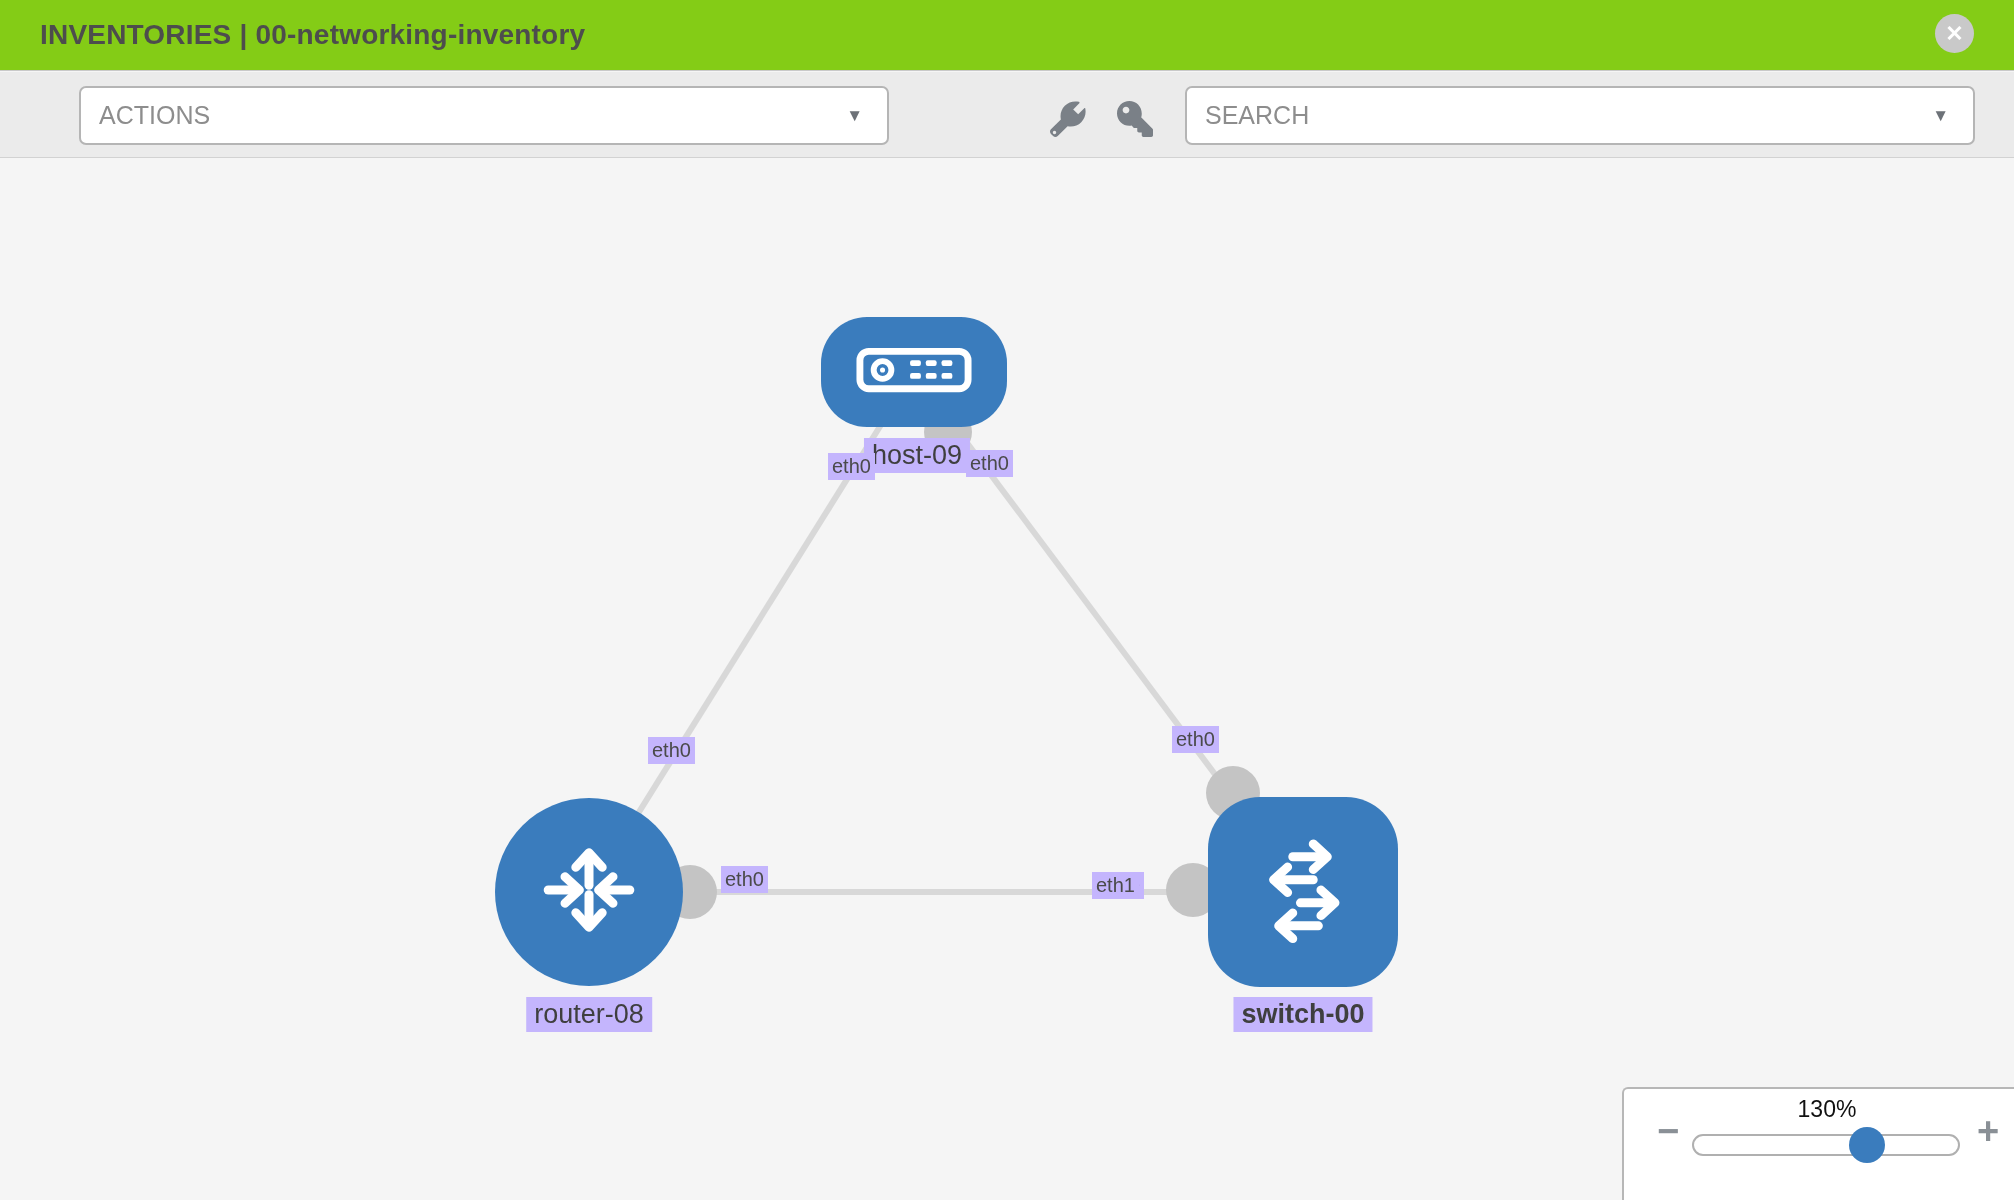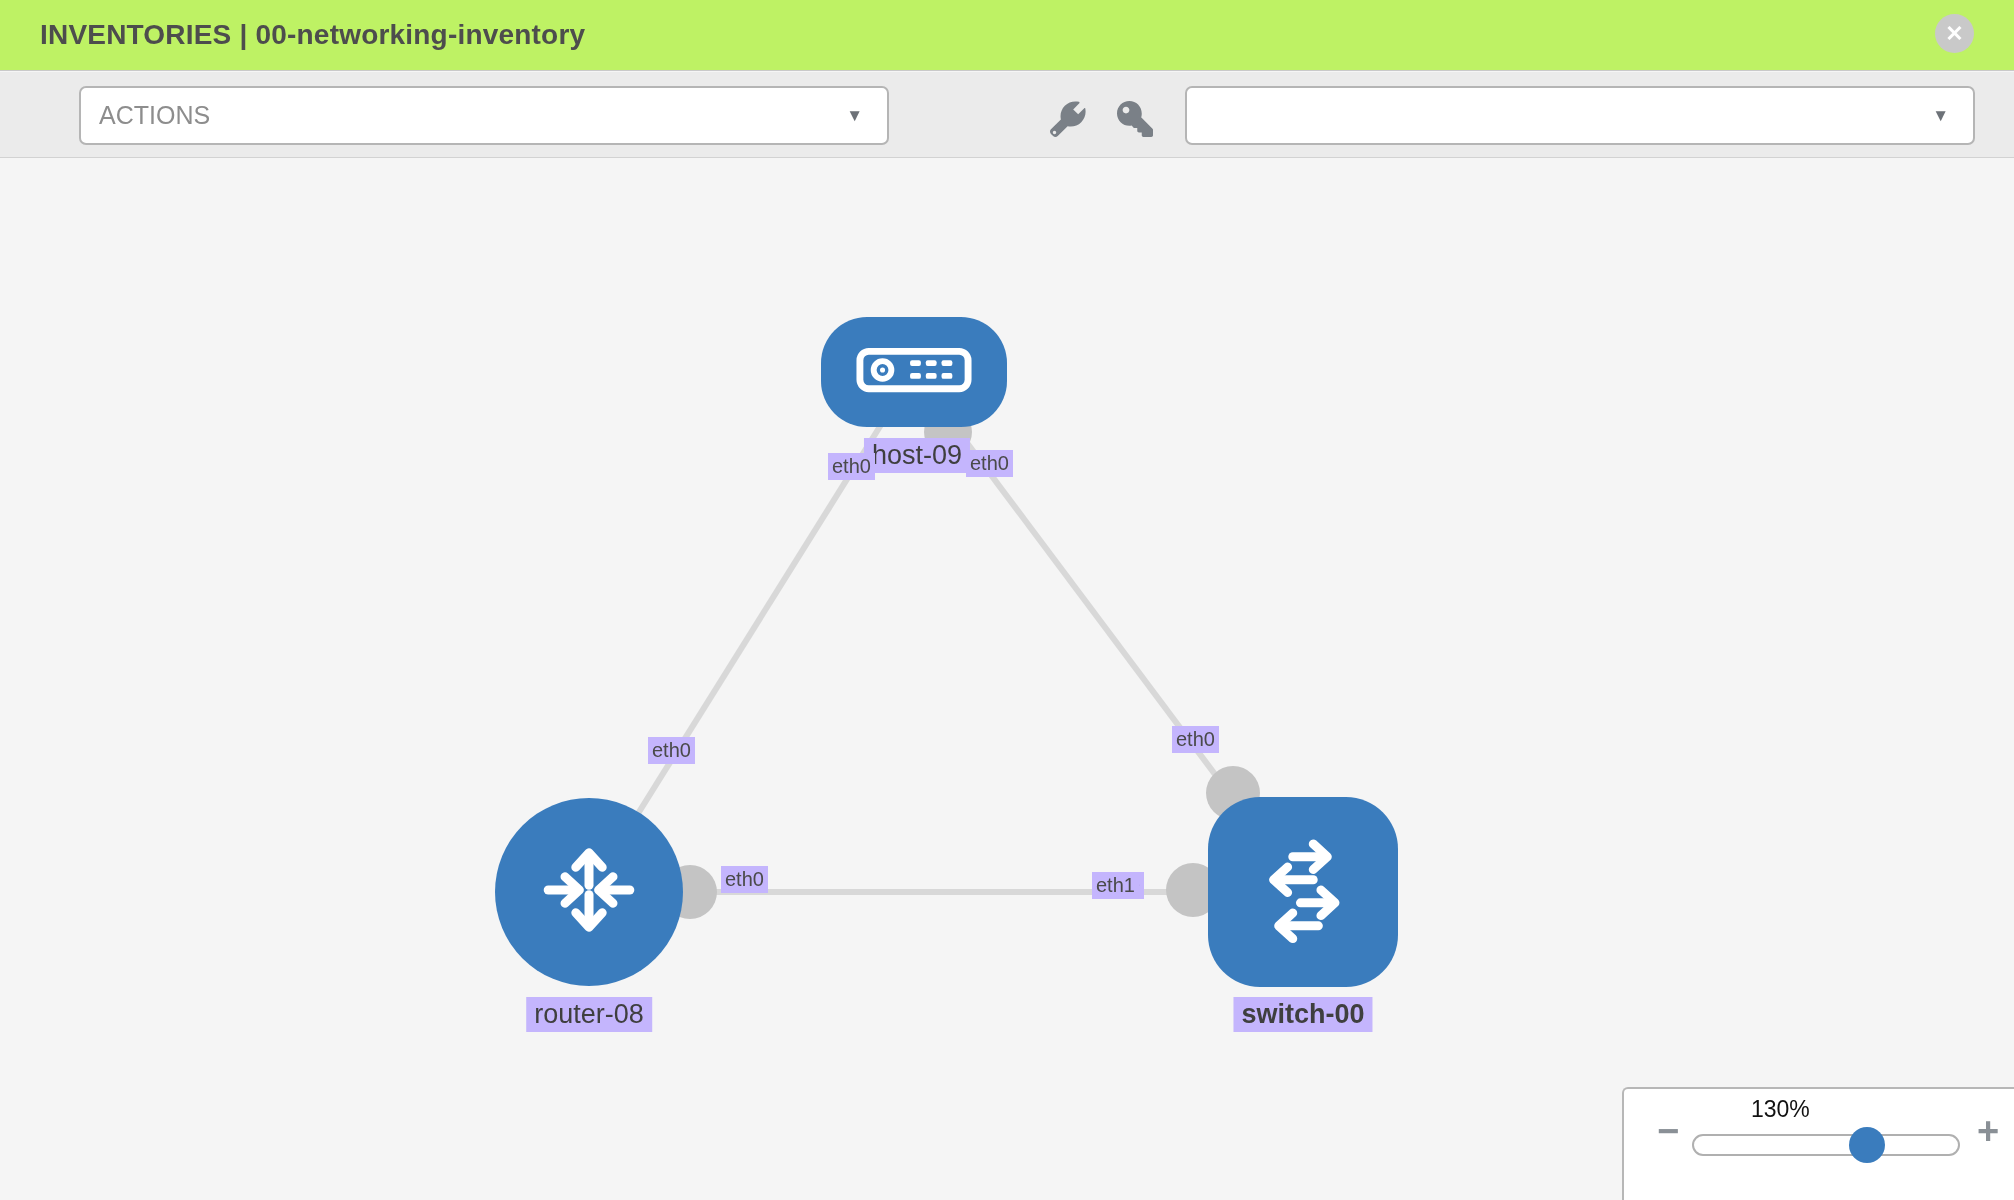--- a/index.html
+++ b/index.html
@@ -1,20 +1,20 @@
 <!DOCTYPE html>
 <html><head>
 <meta charset="utf-8">
 <style>
   * { margin:0; padding:0; box-sizing:border-box; }
   body { font-family:"Liberation Sans", sans-serif; }
   .app { position:relative; width:2014px; height:1200px; background:#f5f5f5; overflow:hidden; }
 
   
-  .header { position:absolute; left:0; top:0; width:2014px; height:71px; background:#bef264;
+  .header { position:absolute; left:0; top:0; width:2014px; height:71px; background:#84cc16;
             border-bottom:1px solid #c9c9c9; display:flex; align-items:center; z-index:10; }
   .page-title { margin-left:40px; font-size:28px; font-weight:700; color:#4d4d4d; letter-spacing:0.2px; }
   .close-btn { position:absolute; right:40px; top:14px; width:39px; height:39px; border-radius:50%;
                background:#c9c9c9; border:none; cursor:pointer; display:flex; align-items:center;
                justify-content:center; }
   .close-btn span { color:#ffffff; font-size:22px; font-weight:700; line-height:1; }
 
   
   .toolbar { position:absolute; left:0; top:72px; width:2014px; height:86px; background:#ebebeb;
              border-bottom:1px solid #d2d2d2; z-index:10; }
@@ -55,21 +55,21 @@
   .lbl-l1-router { left:648px;  top:737px; }
   .lbl-l2-host   { left:966px;  top:450px; }
   .lbl-l2-switch { left:1172px; top:726px; }
   .lbl-l3-router { left:721px;  top:866px; }
   .lbl-l3-sw-a   { left:1097px; top:872px; }
   .lbl-l3-sw-b   { left:1092px; top:872px; }
 
   
   .zoom-panel { position:absolute; left:1622px; top:1087px; width:392px; height:113px; background:#ffffff;
                 border-left:2px solid #b7b7b7; border-top:2px solid #b7b7b7; border-top-left-radius:6px; z-index:10; }
-  .zoom-level { position:absolute; left:127px; top:7px; width:120px; text-align:left; font-size:23px; color:#111111; }
+  .zoom-level { position:absolute; left:143px; top:7px; width:120px; text-align:center; font-size:23px; color:#111111; }
   .zoom-btn { position:absolute; top:16px; width:44px; height:44px; background:transparent; border:none;
               font-size:38px; font-weight:700; color:#8a9096; cursor:pointer; line-height:44px; padding:0; }
   .zoom-out { left:22px;  top:20px; }
   .zoom-in  { left:342px; top:20px; }
   .slider-track { position:absolute; left:68px; top:45px; width:268px; height:22px; background:#ffffff;
                   border:2px solid #b0b0b0; border-radius:12px; cursor:pointer; }
   .slider-thumb { position:absolute; left:155px; top:-9px; width:36px; height:36px; border-radius:50%;
                   background:#3a7cbd; cursor:grab; }
 </style>
 </head>
@@ -83,20 +83,21 @@
       <span>✕</span>
     </button>
   </div>
 
   <div class="toolbar">
     <div class="select-box actions-box">
       <span class="select-label">ACTIONS</span>
       <span class="caret">▼</span>
     </div>
     <div class="select-box search-box">
+      <input class="ghost-input" placeholder="SEARCH" style="">
       <span class="caret">▼</span>
     </div>
   </div>
   <button class="tool-btn wrench">
     <span>
       <svg width="36" height="36" viewBox="0 0 512 512">
           <path fill="#7a8087" d="M507.7 109.1c-2.4-9.2-13.8-12.3-20.3-5.8l-86.8 86.8-70.7-70.7 86.8-86.8c6.6-6.6 3.4-18-5.8-20.3-70-17.8-146 1.1-200.3 55.4-52.5 52.5-70.7 126.2-56.1 193.7L13.6 402.3c-18.1 18.1-18.1 47.5 0 65.6l30.5 30.5c18.1 18.1 47.5 18.1 65.6 0l141-141c67.5 14.6 141.2-3.6 193.7-56.1 54.3-54.3 73.2-130.3 55.3-200.2zM64 472c-13.2 0-24-10.8-24-24 0-13.3 10.8-24 24-24s24 10.7 24 24c0 13.2-10.8 24-24 24z"></path>
         </svg>
     </span>
   </button>

